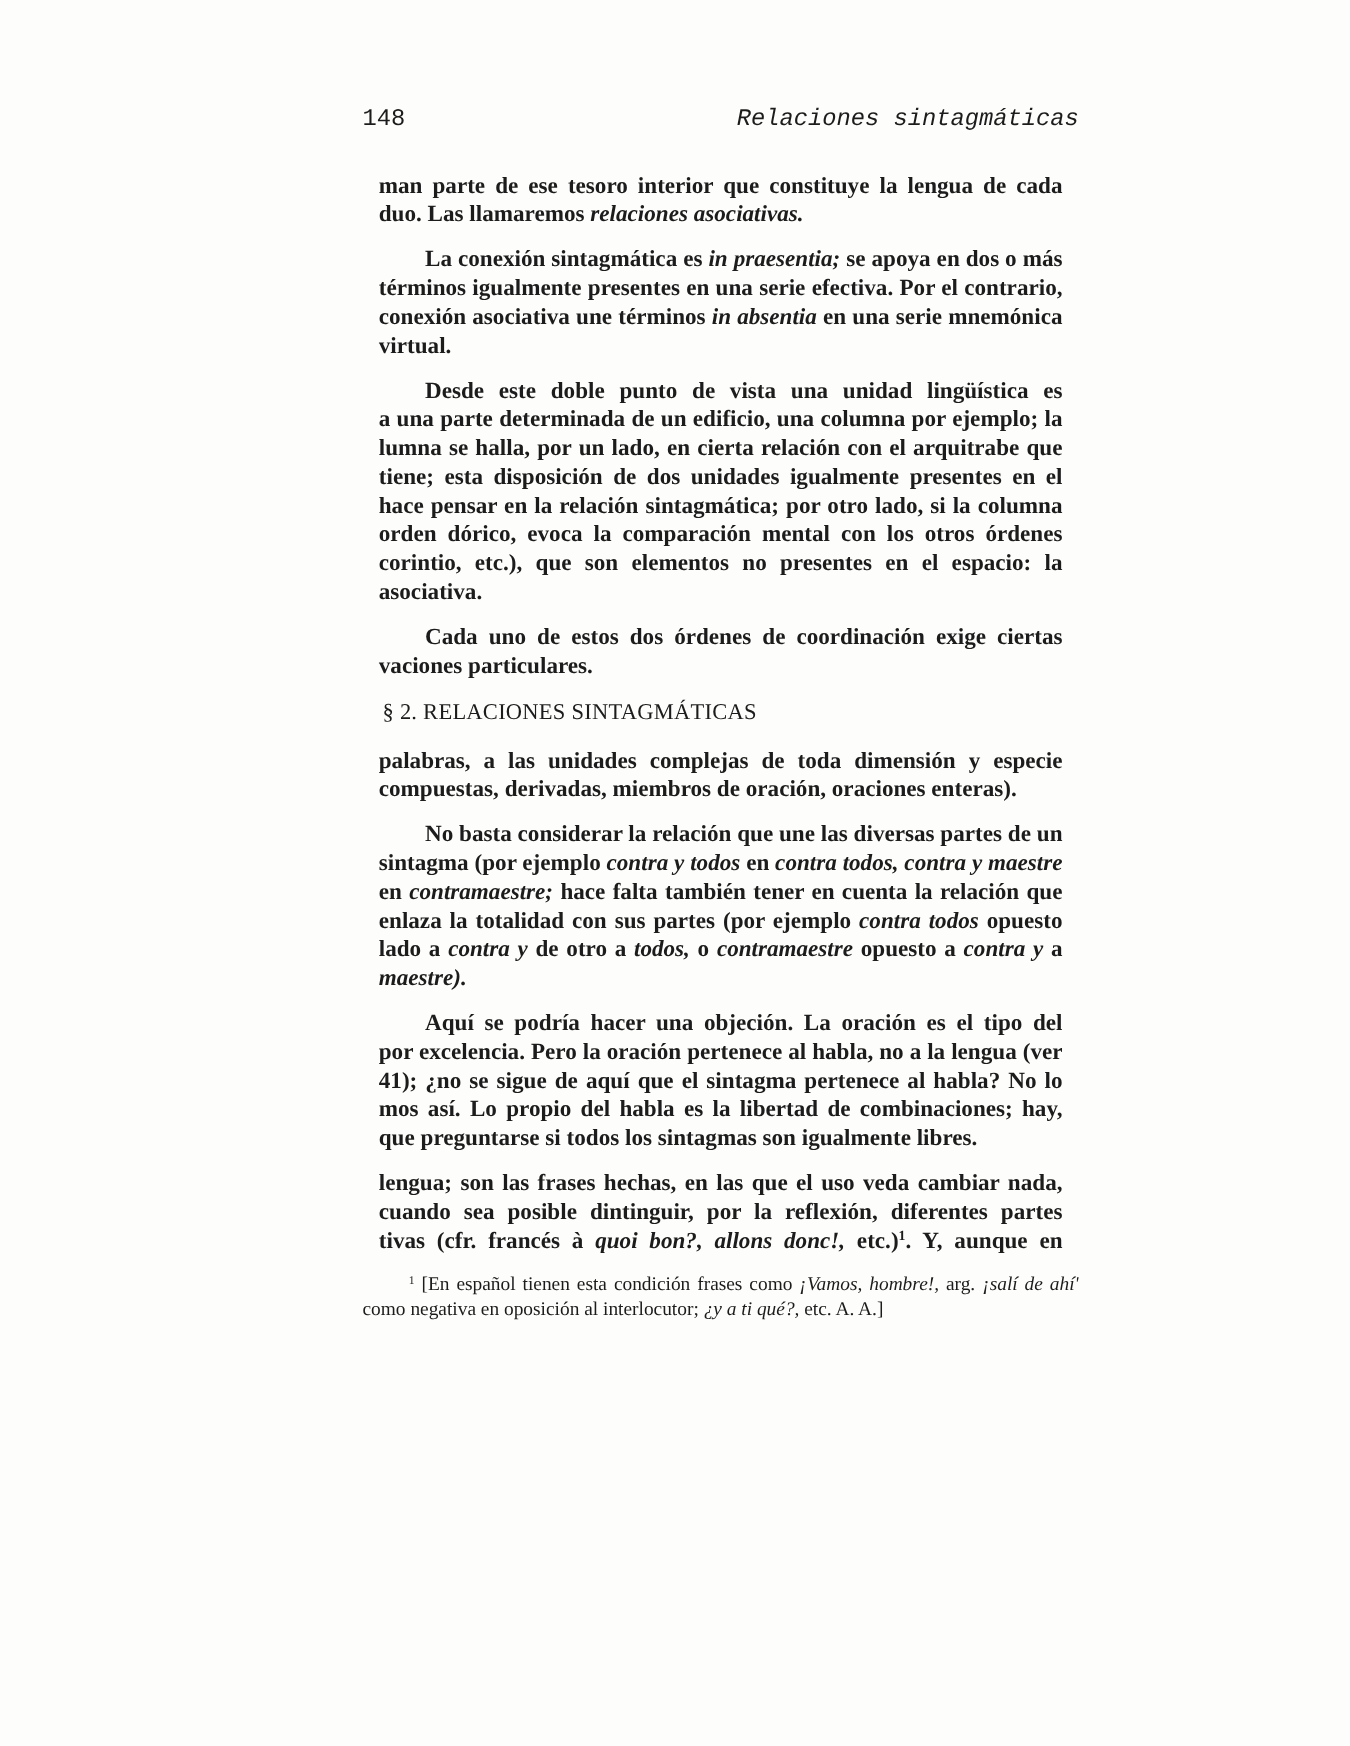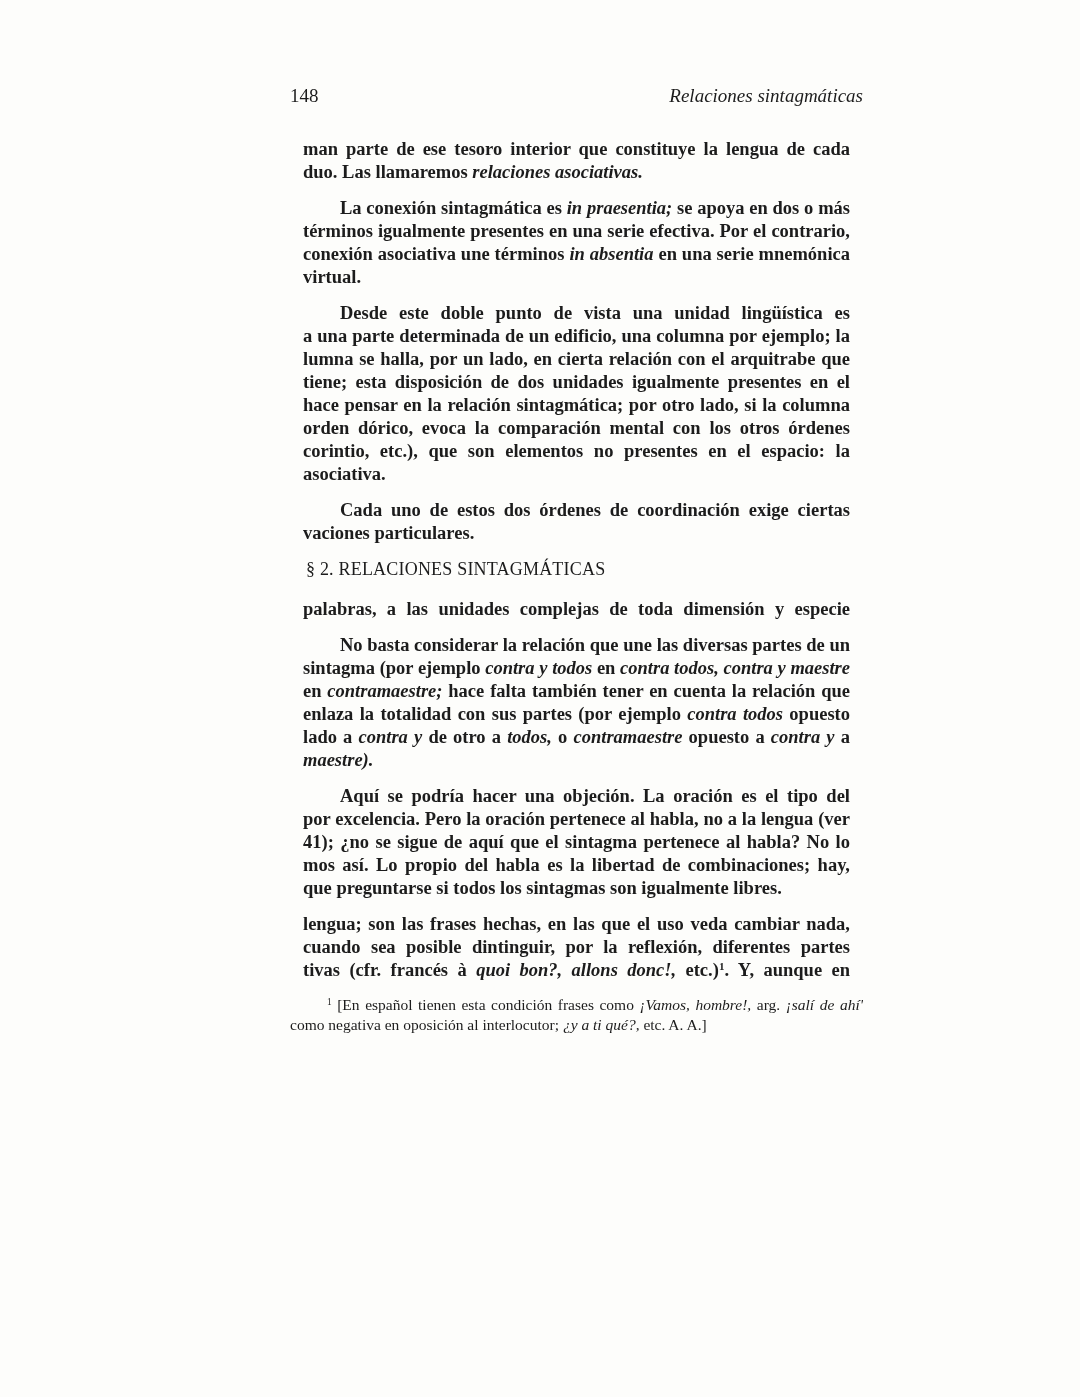--- a/index.html
+++ b/index.html
@@ -8,21 +8,21 @@
     width: 1080px; height: 1397px;
     background: var(--paper);
     font-family: "Liberation Serif", "DejaVu Serif", serif;
     color: var(--ink);
   }
   .page { position: relative; width: 1080px; height: 1397px; overflow: hidden; }
 
   .pagehead {
     position: absolute; left: 290px; top: 84px; width: 573px;
     display: flex; justify-content: space-between; align-items: baseline;
-    font-size: 19px; line-height: 23px;
+    font-size: 19px; line-height: 23px; font-family: Liberation Mono, monospace;
   }
   .running-title { font-style: italic; }
 
   .column {
     position: absolute; left: 290px; top: 125px; width: 573px;
     font-size: 18.5px; line-height: 23px;
     text-rendering: optimizeLegibility;
   }
 
   .para { margin: 13px; font-weight: bold; }
@@ -88,20 +88,21 @@
           <div class="line"><span>corintio, etc.), que son elementos no presentes en el espacio: la relación es</span></div>
           <div class="line last"><span>asociativa.</span></div>
         </div>
         <div class="para">
           <div class="line indent"><span>Cada uno de estos dos órdenes de coordinación exige ciertas obser-</span></div>
           <div class="line last"><span>vaciones particulares.</span></div>
         </div>
         <div class="heading">§ 2. RELACIONES SINTAGMÁTICAS</div>
         <div class="para">
           <div class="line"><span>palabras, a las unidades complejas de toda dimensión y especie (palabras</span></div>
+          <div class="line last"><span>compuestas, derivadas, miembros de oración, oraciones enteras).</span></div>
         </div>
         <div class="para">
           <div class="line indent"><span>No basta considerar la relación que une las diversas partes de un</span></div>
           <div class="line"><span>sintagma (por ejemplo </span><i>contra y todos</i><span> en </span><i>contra todos, contra y maestre</i></div>
           <div class="line"><span>en </span><i>contramaestre;</i><span> hace falta también tener en cuenta la relación que</span></div>
           <div class="line"><span>enlaza la totalidad con sus partes (por ejemplo </span><i>contra todos</i><span> opuesto de un</span></div>
           <div class="line"><span>lado a </span><i>contra y</i><span> de otro a </span><i>todos,</i><span> o </span><i>contramaestre</i><span> opuesto a </span><i>contra y</i><span> a</span></div>
           <div class="line last"><i>maestre).</i></div>
         </div>
         <div class="para">

